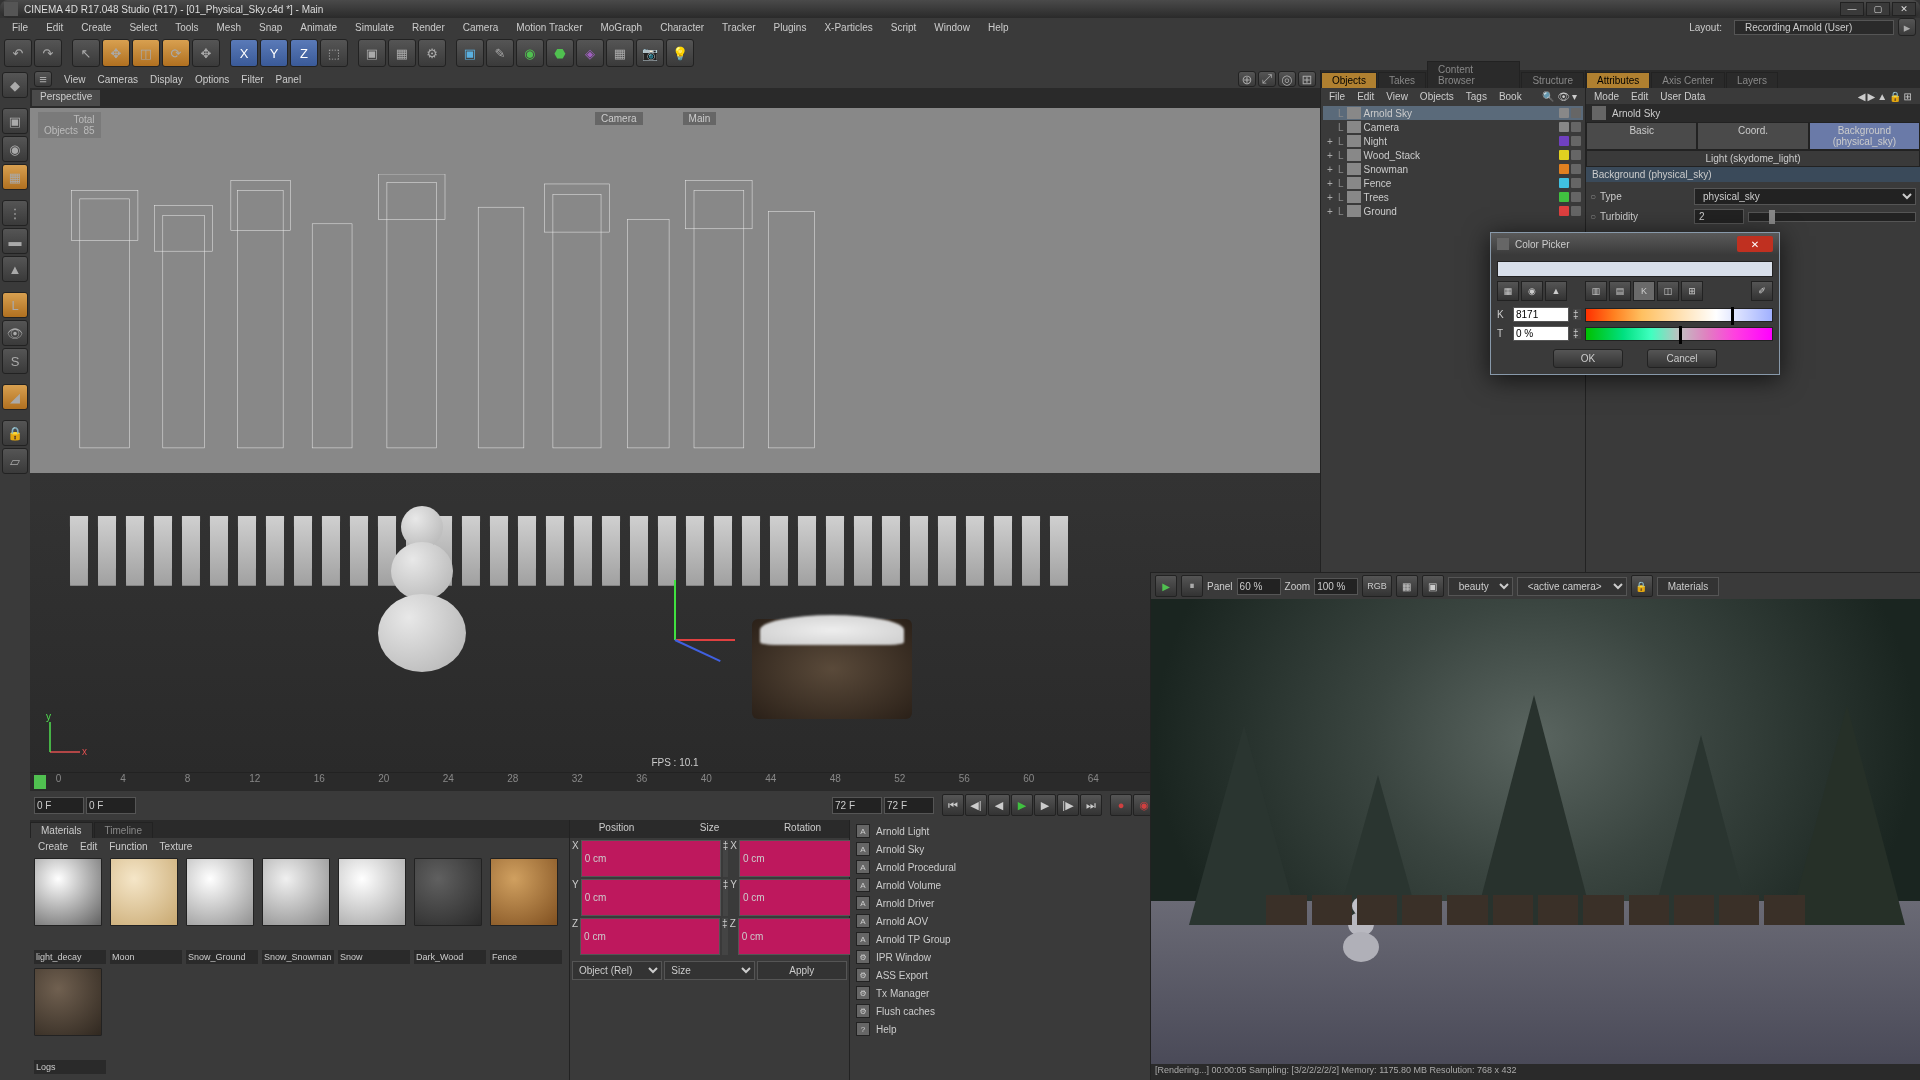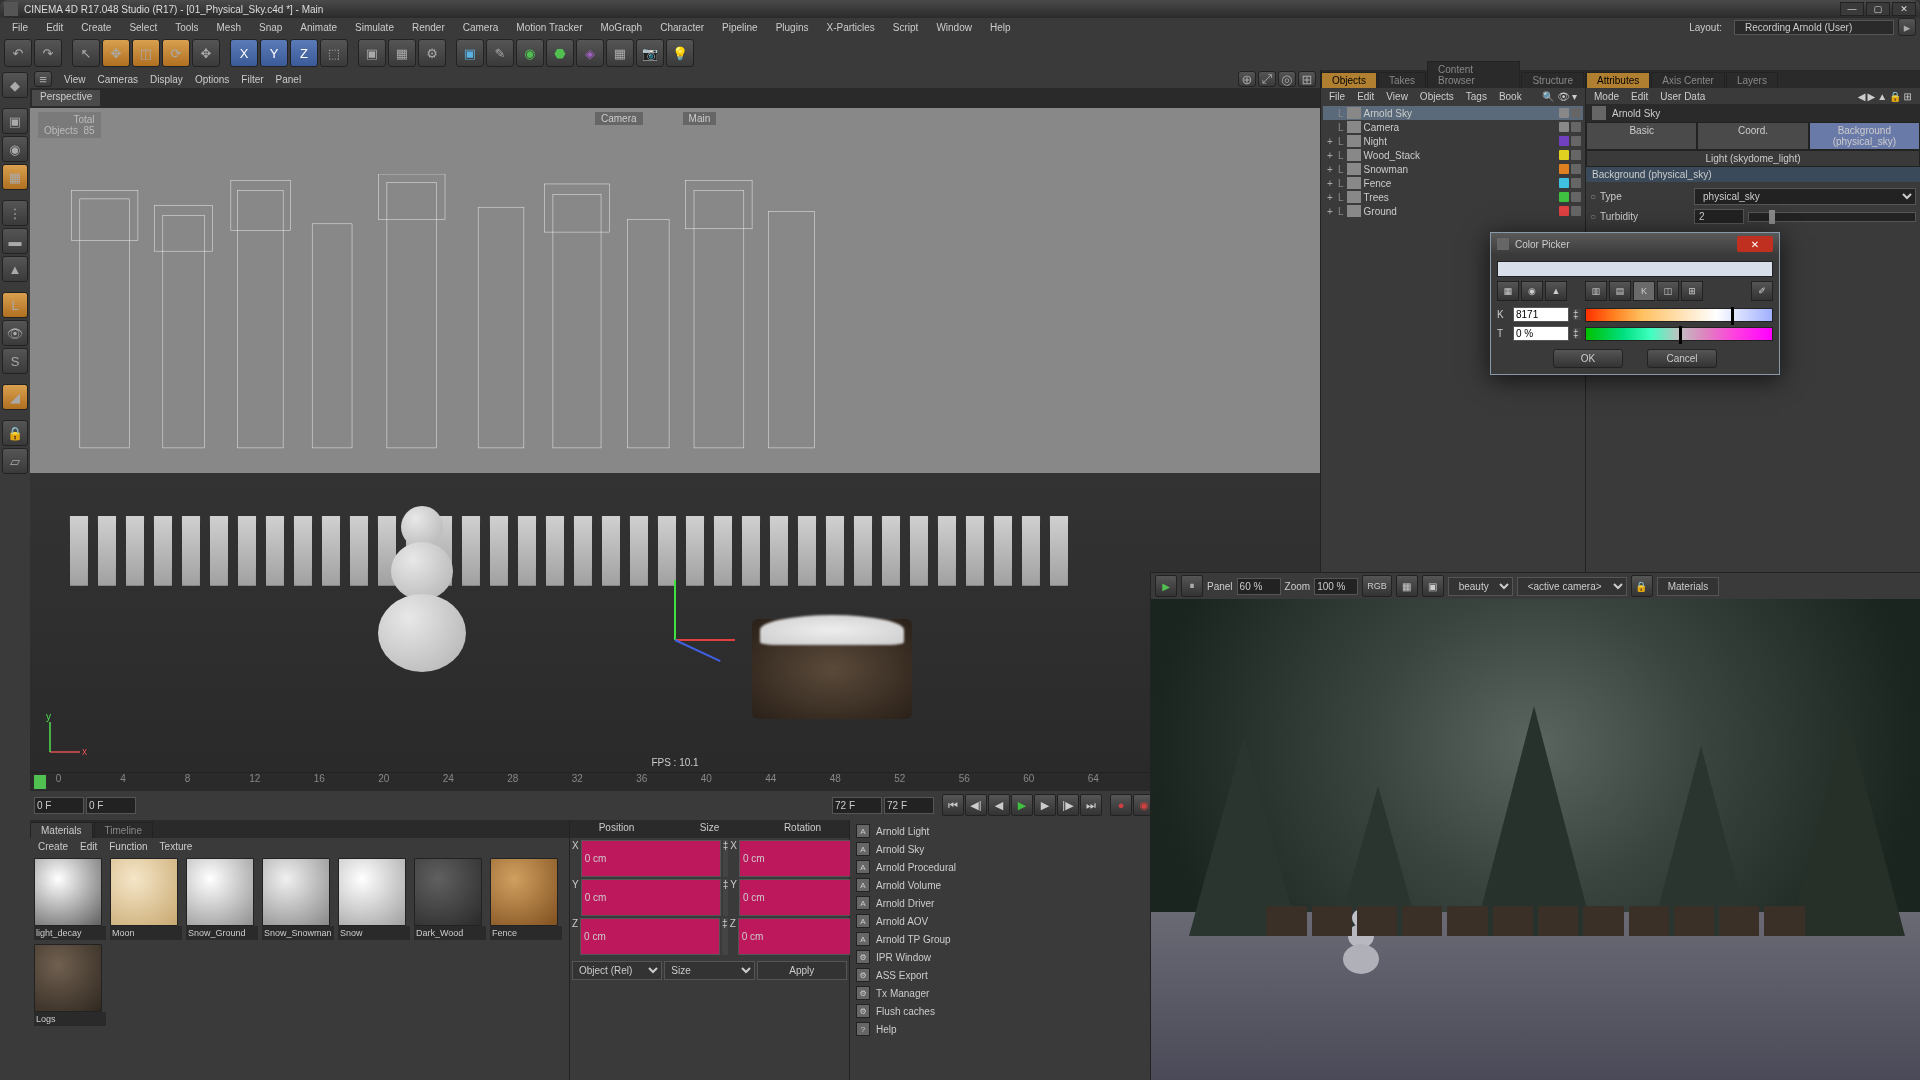--- a/index.html
+++ b/index.html
@@ -59,21 +59,21 @@
 
 .bottom { height: 260px; display: flex; background: #3a3a3a; }
 .matpanel { width: 540px; border-right: 1px solid #222; display: flex; flex-direction: column; }
 .tab { height: 18px; background: #2a2a2a; display: flex; align-items: flex-end; }
 .tab span { padding: 2px 10px; background: #3a3a3a; border: 1px solid #222; border-bottom: none; margin-right: 1px; }
 .tab span.off { background: #2a2a2a; color: #888; }
 .panmenu { height: 16px; background: #3a3a3a; display: flex; align-items: center; gap: 12px; padding: 0 8px; }
 .matgrid { flex: 1; background: #3a3a3a; padding: 4px; display: flex; flex-wrap: wrap; gap: 4px; align-content: flex-start; }
 .mat { width: 72px; }
 .matball { width: 68px; height: 68px; background: radial-gradient(circle at 35% 30%, var(--hi, #eee), var(--lo, #555)); border: 1px solid #222; border-radius: 1px; }
-.matname { font-size: 9px; padding: 2px; background: #2a2a2a; }
+.matname { font-size: 9px; padding: 2px; background: #2a2a2a; margin-top: 24px; }
 
 .coordpanel { width: 280px; border-right: 1px solid #222; }
 .coordhead { height: 18px; background: #2a2a2a; display: flex; }
 .coordhead span { flex: 1; text-align: center; padding: 2px; }
 .coordrows { padding: 2px; }
 .crow { display: flex; gap: 2px; margin-bottom: 2px; }
 .crow label { width: 14px; text-align: center; }
 .crow input { flex: 1; background: #be185d; border: 1px solid #555; color: #ccc; padding: 12px 3px; font-size: 10px; }
 .crow .sp { width: 8px; background: #444; }
 .applyrow { display: flex; gap: 2px; padding: 2px; }
@@ -162,21 +162,21 @@
   <span>Tools</span>
   <span>Mesh</span>
   <span>Snap</span>
   <span>Animate</span>
   <span>Simulate</span>
   <span>Render</span>
   <span>Camera</span>
   <span>Motion Tracker</span>
   <span>MoGraph</span>
   <span>Character</span>
-  <span>Pipeline</span>
+  <span>Tracker</span>
   <span>Plugins</span>
   <span>X-Particles</span>
   <span>Script</span>
   <span>Window</span>
   <span>Help</span>
   <div class="layout">
     <span>Layout:</span>
     <div class="sel">Recording Arnold (User)</div>
     <div class="tbtn" style="width:18px;height:18px">▸</div>
   </div>
@@ -757,20 +757,21 @@
           <div style="flex:1;background:#3a3028"></div>
         <div style="flex:1;background:#3a3028"></div>
           <div style="flex:1;background:#3a3028"></div>
           <div style="flex:1;background:#3a3028"></div>
         <div style="flex:1;background:#3a3028"></div>
           <div style="flex:1;background:#3a3028"></div>
           <div style="flex:1;background:#3a3028"></div>
       </div>
     </div>
   </div>
+  <div class="iprstatus">[Rendering...]   00:00:05   Sampling: [3/2/2/2/2/2]   Memory: 1175.80 MB   Resolution: 768 x 432</div>
 </div>
 
 <div class="dialog">
   <div class="dlgtitle">
     <div style="width:12px;height:12px;background:#666"></div>
     <span>Color Picker</span>
     <div class="x">✕</div>
   </div>
   <div class="dlgbody">
     <div class="swatch"></div>

